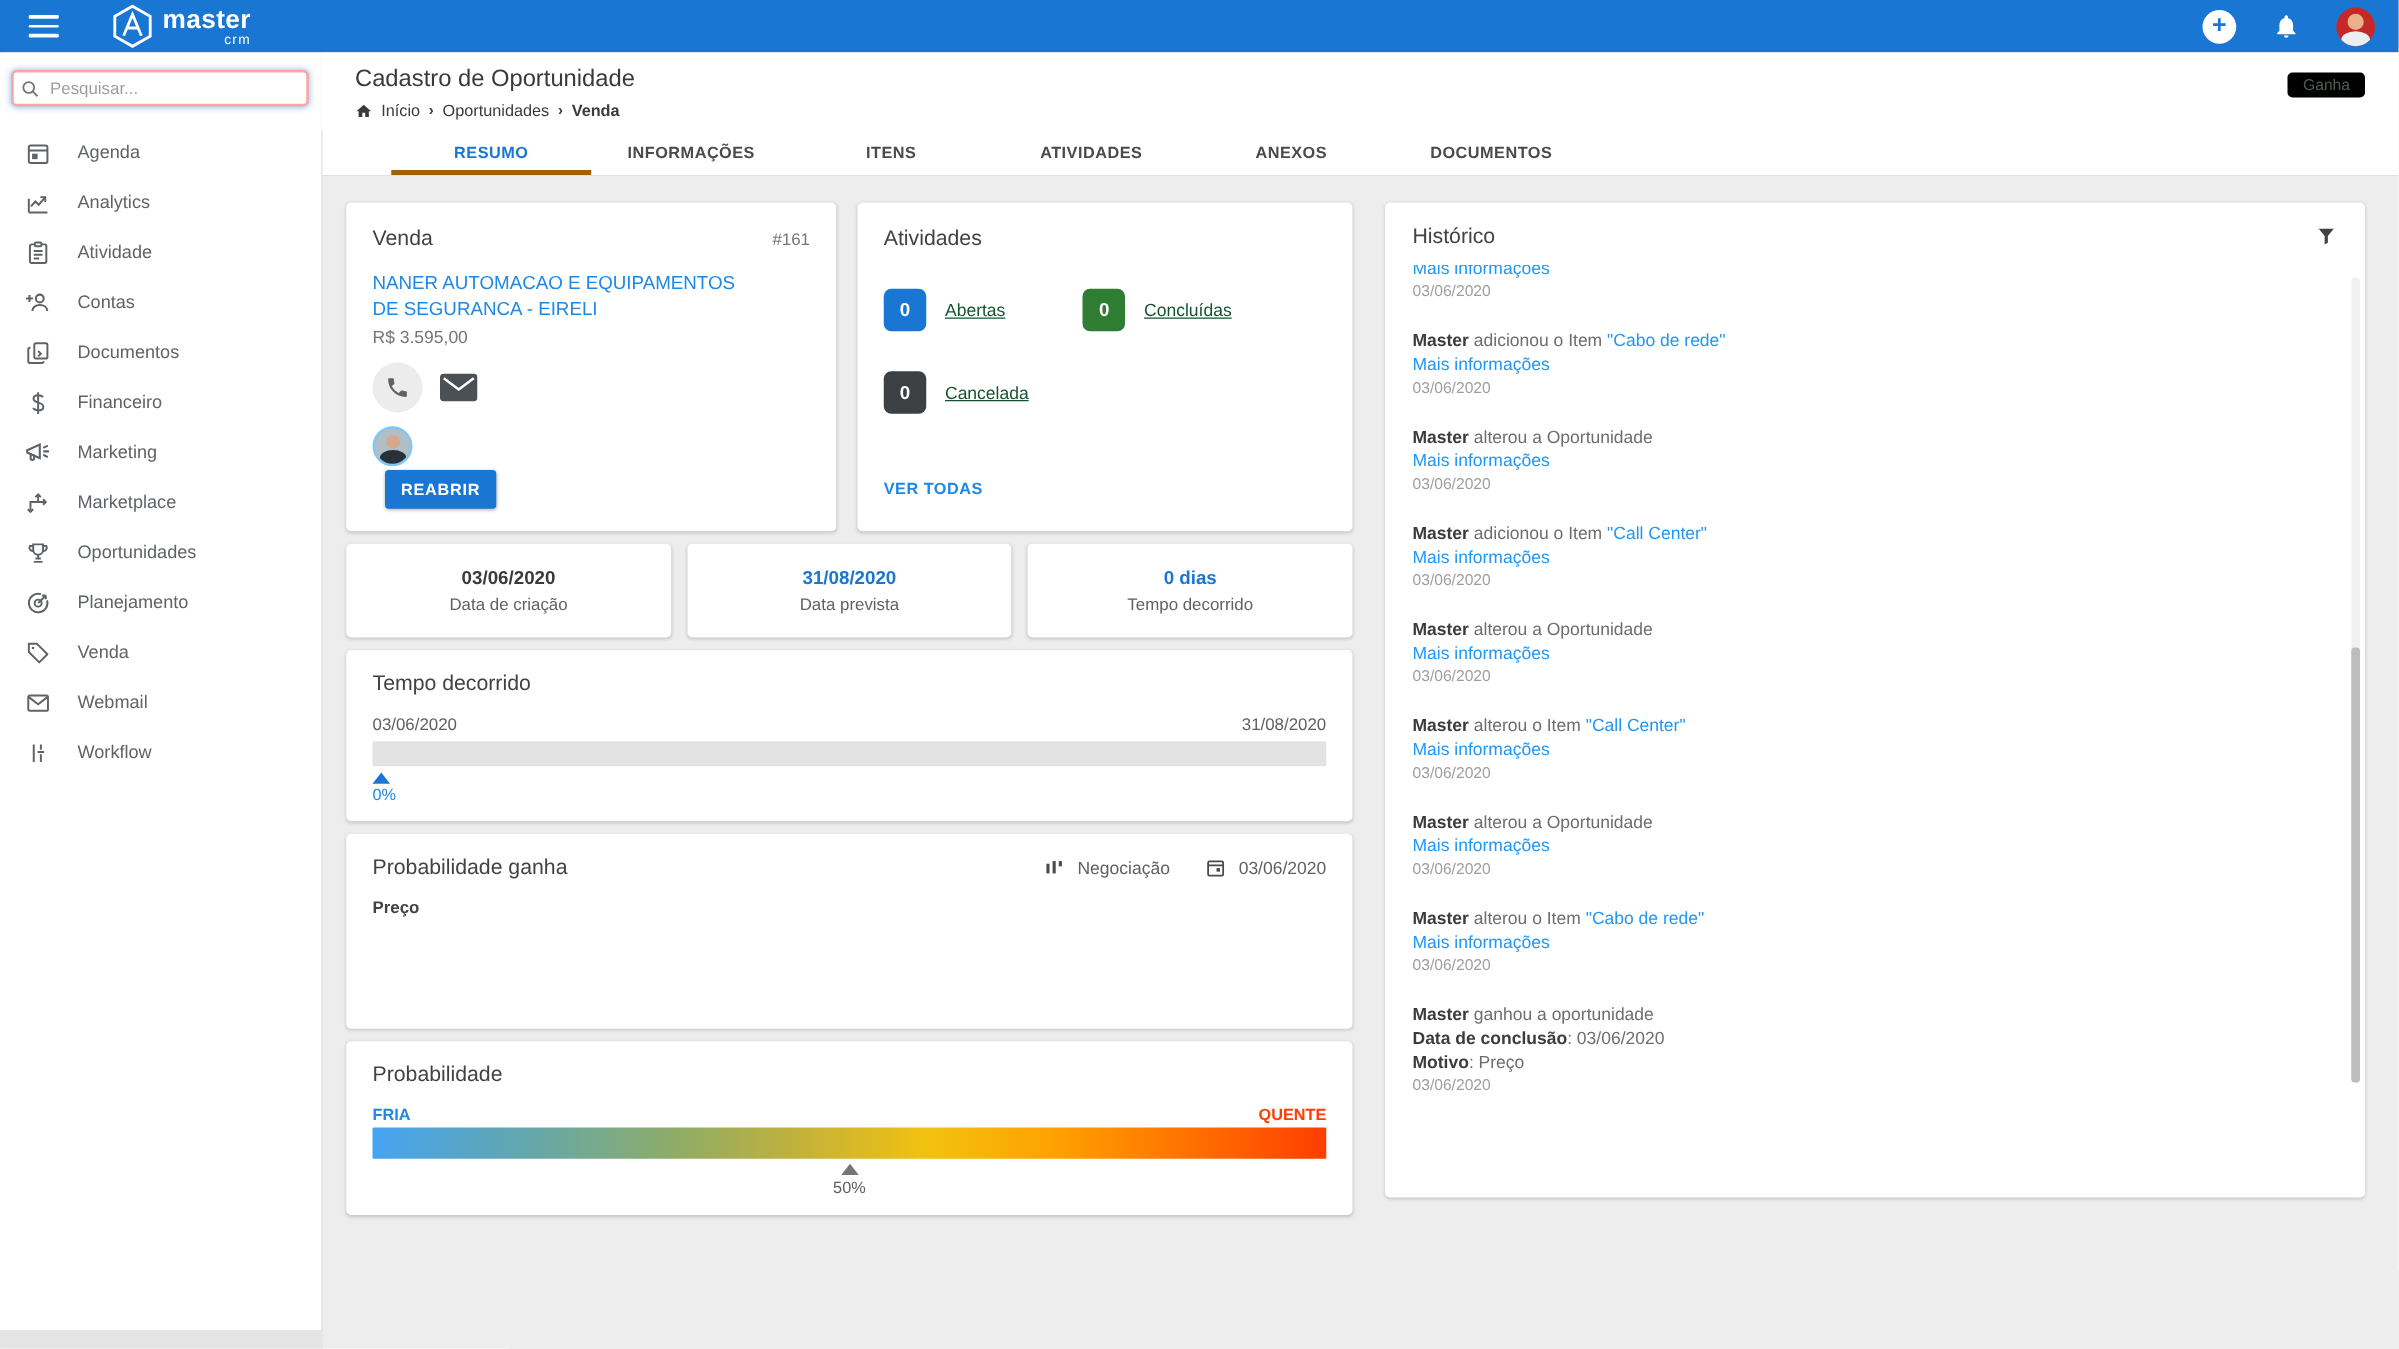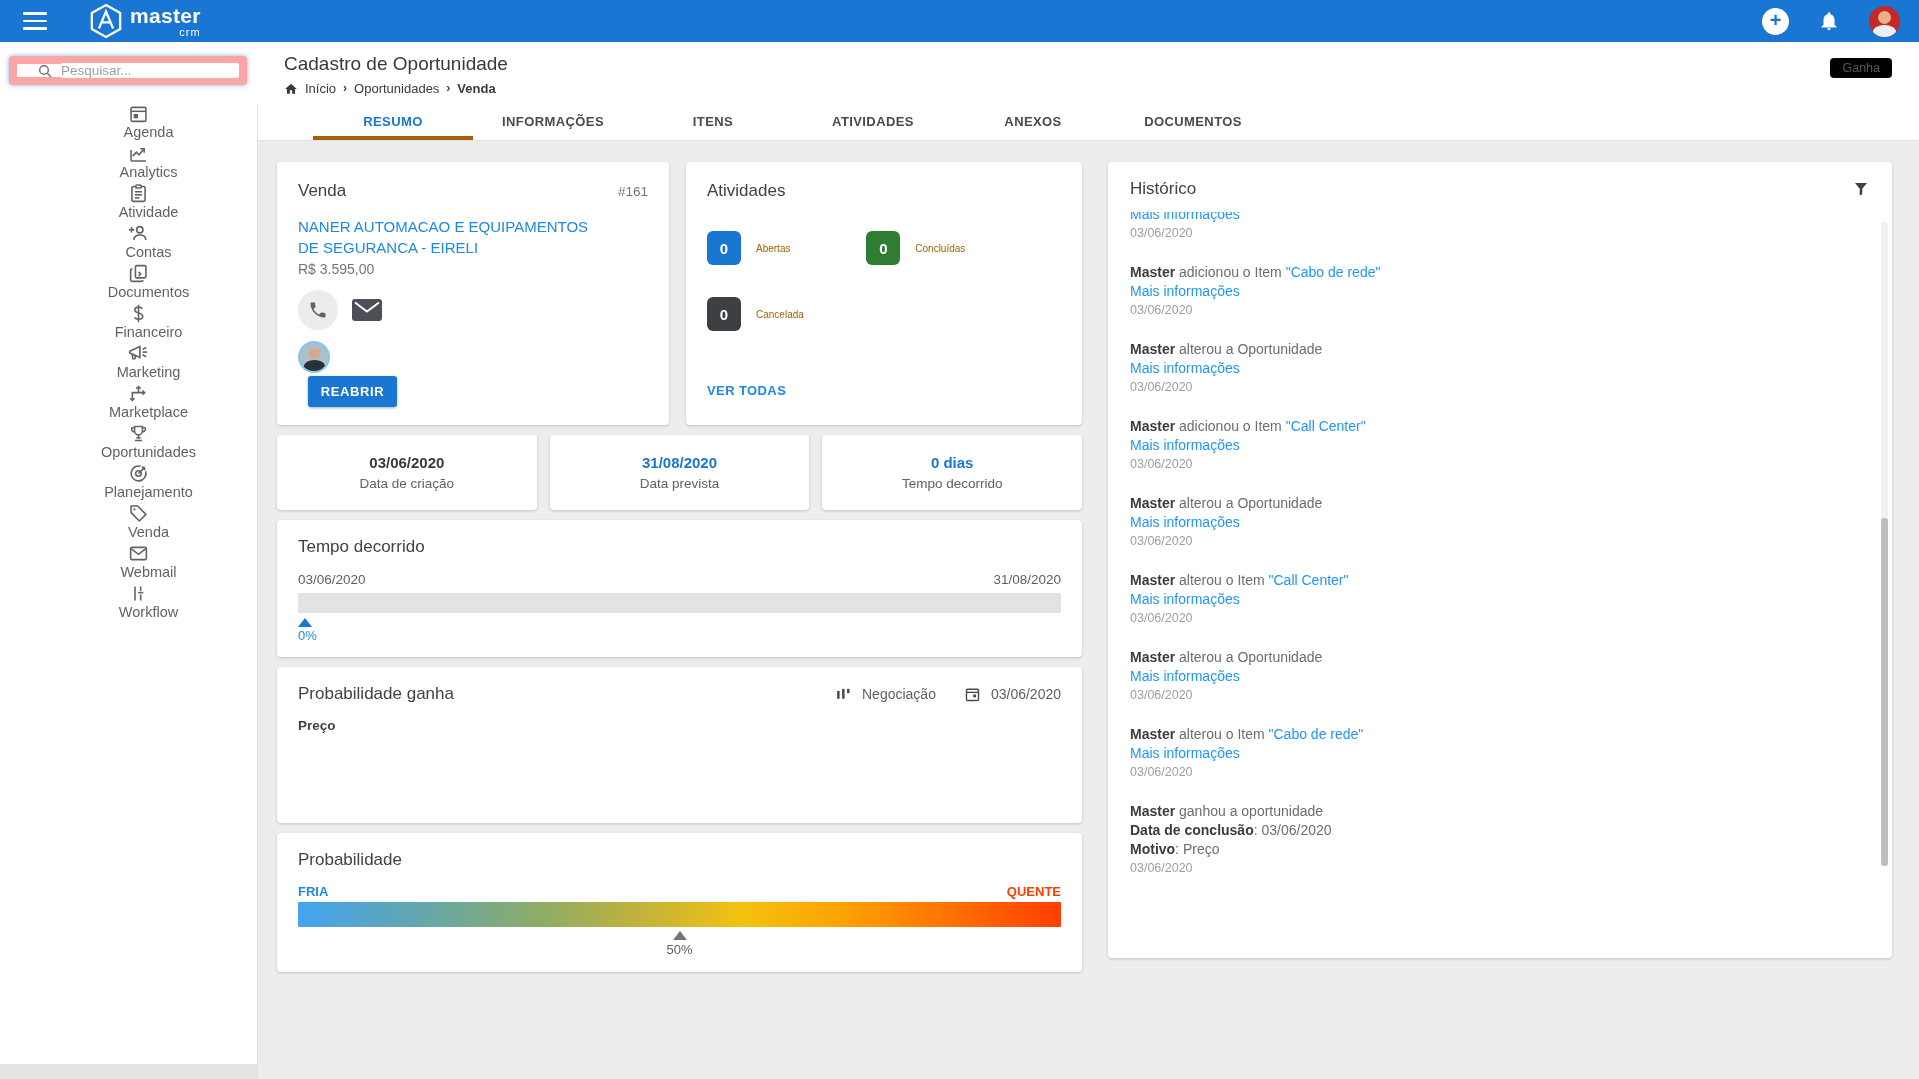--- a/index.html
+++ b/index.html
@@ -20,25 +20,25 @@
   .user-avatar { width:31px; height:31px; border-radius:50%; background:#c62828; position:relative; overflow:hidden; cursor:pointer; }
   .user-avatar .head { position:absolute; left:9px; top:5px; width:13px; height:13px; border-radius:50%; background:#e8b187; }
   .user-avatar .body { position:absolute; left:4px; top:19px; width:23px; height:14px; border-radius:50% 50% 0 0; background:#eceff1; }
 
   
   .app { display:flex; height:1037px; }
   .sidebar { width:257px; background:#fff; box-shadow:1px 0 0 #e0e0e0; position:relative; flex-shrink:0; }
   .content { flex:1; display:flex; flex-direction:column; background:#ededee; min-width:0; }
 
   
-  .search-box { margin:14px 10px 4px 9px; height:29px; border:8px solid #fca5a5; border-radius:4px; box-shadow:0 0 5px rgba(25,118,210,.55); display:flex; align-items:center; padding:0 20px; background:#fff; }
+  .search-box { margin:14px 10px 4px 9px; height:29px; border:2px solid #fca5a5; border-radius:4px; box-shadow:0 0 5px rgba(25,118,210,.55); display:flex; align-items:center; padding:0 5px; background:#fff; }
   .search-box input { border:none; outline:none; flex:1; font-size:13.5px; color:#424242; margin-left:8px; font-family:inherit; }
   .search-box input::placeholder { color:#9e9e9e; }
   .side-nav { padding-top:13px; }
-  .side-item { height:40px; display:flex; align-items:center; padding-left:19px; cursor:pointer;flex-direction:column; }
+  .side-item { height:40px; display:flex; align-items:center; padding-left:19px; cursor:pointer; }
   .side-icon { width:22px; height:22px; display:flex; align-items:center; justify-content:center; color:#5f6368; }
   .side-label { margin-left:21px; font-size:14.5px; color:#5f6368; }
   .side-scroll { position:absolute; bottom:0; left:0; width:100%; height:15px; background:#e4e4e4; }
 
   
   .page-header { background:#fff; padding:11px 27px 8px 27px; position:relative; }
   .page-title { font-size:19px; font-weight:500; color:#3a3a3a; }
   .breadcrumb { margin-top:6px; display:flex; align-items:center; gap:7px; font-size:13px; color:#3a3a3a; }
   .breadcrumb .sep { font-weight:bold; font-size:12px; margin-top:-1px; }
   .breadcrumb .crumb { cursor:pointer; }
@@ -65,21 +65,21 @@
   .mail-btn { cursor:pointer; display:flex; }
   .owner-chip { margin-top:11px; width:32px; height:32px; border-radius:50%; border:2px solid #81c7f5; background:#b0bec5; overflow:hidden; position:relative; cursor:pointer; }
   .owner-chip .head { position:absolute; left:9px; top:5px; width:11px; height:11px; border-radius:50%; background:#d7a98c; }
   .owner-chip .body { position:absolute; left:4px; top:17px; width:21px; height:12px; border-radius:50% 50% 0 0; background:#263238; }
   .reabrir-btn { position:absolute; left:31px; bottom:18px; width:89px; height:31px; background:#1976d2; color:#fff; border:none; border-radius:3px; font-size:13px; font-weight:bold; letter-spacing:.6px; cursor:pointer; box-shadow:0 1px 3px rgba(0,0,0,.3); font-family:inherit; }
 
   .ativ-card { flex:1; height:263px; padding:19px 21px; display:flex; flex-direction:column; }
   .counters { display:grid; grid-template-columns:1fr 1fr; row-gap:32px; margin-top:30px; width:90%; }
   .counter { display:flex; align-items:center; gap:15px; }
   .counter-badge { width:34px; height:34px; border-radius:6px; color:#fff; font-weight:bold; font-size:15px; display:flex; align-items:center; justify-content:center; }
-  .counter-label { font-size:10px; color:#a16207; cursor:pointer; }
+  .counter-label { font-size:14px; color:#14532d; cursor:pointer;text-decoration:underline; }
   .ver-todas { margin-top:auto; margin-bottom:8px; font-size:13px; font-weight:bold; letter-spacing:.4px; color:#1e88e5; cursor:pointer; }
 
   .mini-row { display:flex; gap:13px; margin-top:10px; }
   .mini-card { flex:1; height:75px; display:flex; flex-direction:column; align-items:center; justify-content:center; gap:5px; }
   .mini-value { font-size:15px; font-weight:bold; color:#3a3a3a; }
   .mini-value.blue { color:#1976d2; }
   .mini-label { font-size:13.5px; color:#616161; }
 
   .tempo-card { margin-top:10px; height:137px; padding:17px 21px; }
   .tempo-dates { display:flex; justify-content:space-between; margin-top:15px; font-size:13.5px; color:#5f5f5f; }

